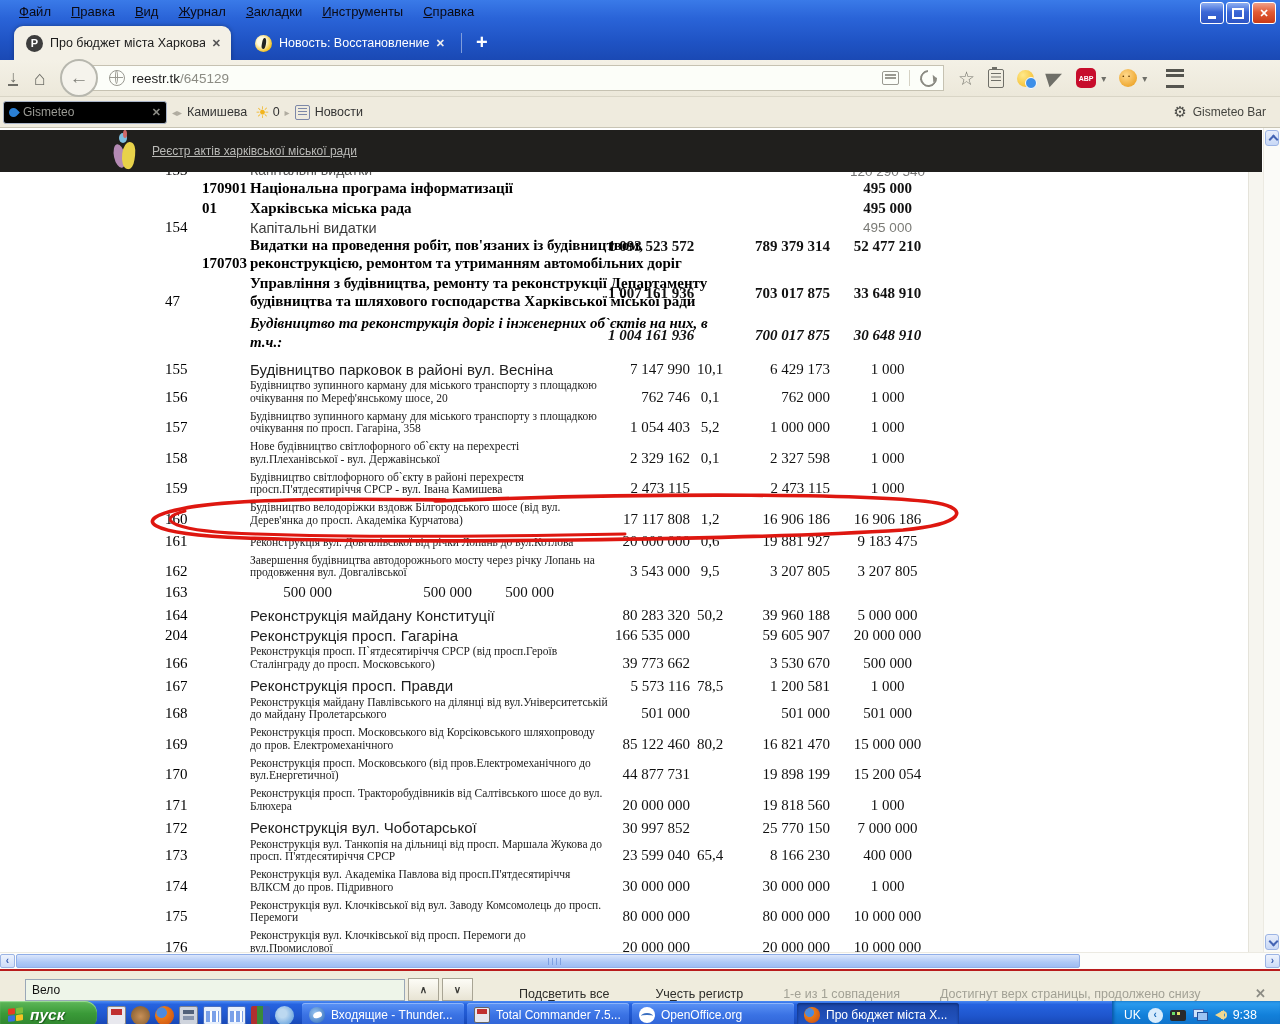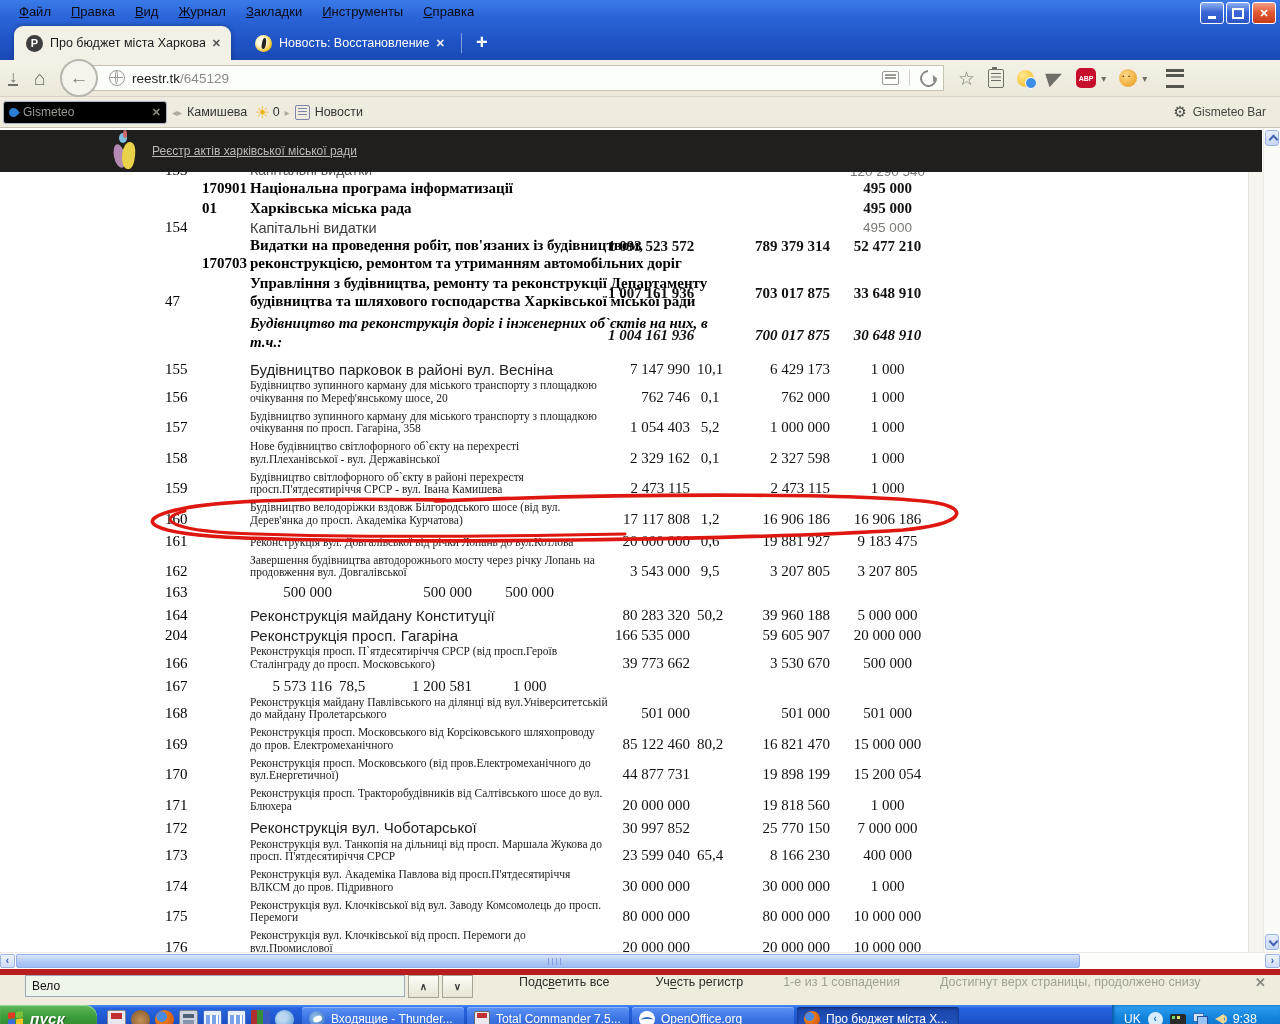--- a/index.html
+++ b/index.html
@@ -137,21 +137,21 @@
   .sbtn.up{top:2px;}.sbtn.up i{top:5px;transform:rotate(45deg);}
   .sbtn.down{bottom:2px;}.sbtn.down i{top:3px;transform:rotate(225deg);}
   .hscroll{height:16px;background:#fdfdfb;position:relative;border-top:1px solid #eceae2;}
   .harrow{position:absolute;top:1px;width:15px;height:14px;background:linear-gradient(180deg,#eef3fd,#cddcf8);border:1px solid #9cb4e4;border-radius:2px;box-sizing:border-box;color:#3a5cb0;font-size:10px;font-weight:bold;text-align:center;line-height:12px;}
   .harrow.left{left:0;}
   .harrow.right{right:0;}
   .hthumb{position:absolute;left:16px;top:1px;width:1064px;height:14px;background:linear-gradient(180deg,#dbe6fb,#aec8f6 60%,#9fbdf2);border:1px solid #90aee8;border-radius:2px;box-sizing:border-box;}
   .hgrip{position:absolute;left:50%;top:3px;width:16px;height:7px;background:repeating-linear-gradient(90deg,#7fa0e0 0 1.5px,transparent 1.5px 4px);}
 
   
-  .findbar{height:30px;background:#efecdd;border-top:6px solid #b91c1c;display:flex;align-items:flex-start;position:relative;font-size:12.5px;color:#2d2d2a;}
+  .findbar{height:30px;background:#efecdd;border-top:2px solid #b91c1c;display:flex;align-items:flex-end;position:relative;font-size:12.5px;color:#2d2d2a;}
   .find-input{margin-left:25px;width:372px;height:20px;background:#eef5e9;border:1px solid #9aa8b8;font-size:12px;color:#111;display:flex;align-items:center;padding-left:6px;}
   .fbtn{width:29px;height:21px;background:linear-gradient(180deg,#fdfcf6,#e8e4d4);border:1px solid #a8a494;display:flex;align-items:center;justify-content:center;color:#3c3c38;font-size:10px;font-weight:bold;margin-left:3px;}
   .flabel{margin-left:46px;}
   .flabel u{text-underline-offset:2px;}
   .fgray{color:#a2a195;margin-left:40px;}
   .find-x{position:absolute;right:14px;color:#8c8c84;font-size:13px;font-weight:bold;}
 
   
   .taskbar{height:28px;background:linear-gradient(180deg,#4b8bf4 0%,#2663e0 12%,#1e55cc 55%,#1440a8 100%);display:flex;align-items:center;position:relative;}
   .startbtn{height:28px;width:97px;background:linear-gradient(180deg,#5fb85a,#3a9a38 45%,#2c7f2b);border-radius:0 12px 12px 0;display:flex;align-items:center;gap:6px;padding-left:8px;box-sizing:border-box;box-shadow:inset 0 1px 1px #9fdf9a;}
@@ -465,20 +465,21 @@
           <div class="c-code"></div>
           <div class="c-name"><span>Реконструкція просп. П`ятдесятиріччя СРСР (від просп.Героїв Сталінграду до просп. Московського)</span></div>
           <div class="c-a1">39 773 662</div>
           <div class="c-pct"></div>
           <div class="c-a2">3 530 670</div>
           <div class="c-a3">500 000</div>
         </div>
         <div class="trow s-big">
           <div class="c-num">167</div>
           <div class="c-code"></div>
+          <div class="c-name"><span>Реконструкція просп. Правди</span></div>
           <div class="c-a1">5 573 116</div>
           <div class="c-pct">78,5</div>
           <div class="c-a2">1 200 581</div>
           <div class="c-a3">1 000</div>
         </div>
         <div class="trow s-small">
           <div class="c-num">168</div>
           <div class="c-code"></div>
           <div class="c-name"><span>Реконструкція майдану Павлівського на ділянці  від вул.Університетській до майдану Пролетарського</span></div>
           <div class="c-a1">501 000</div>

